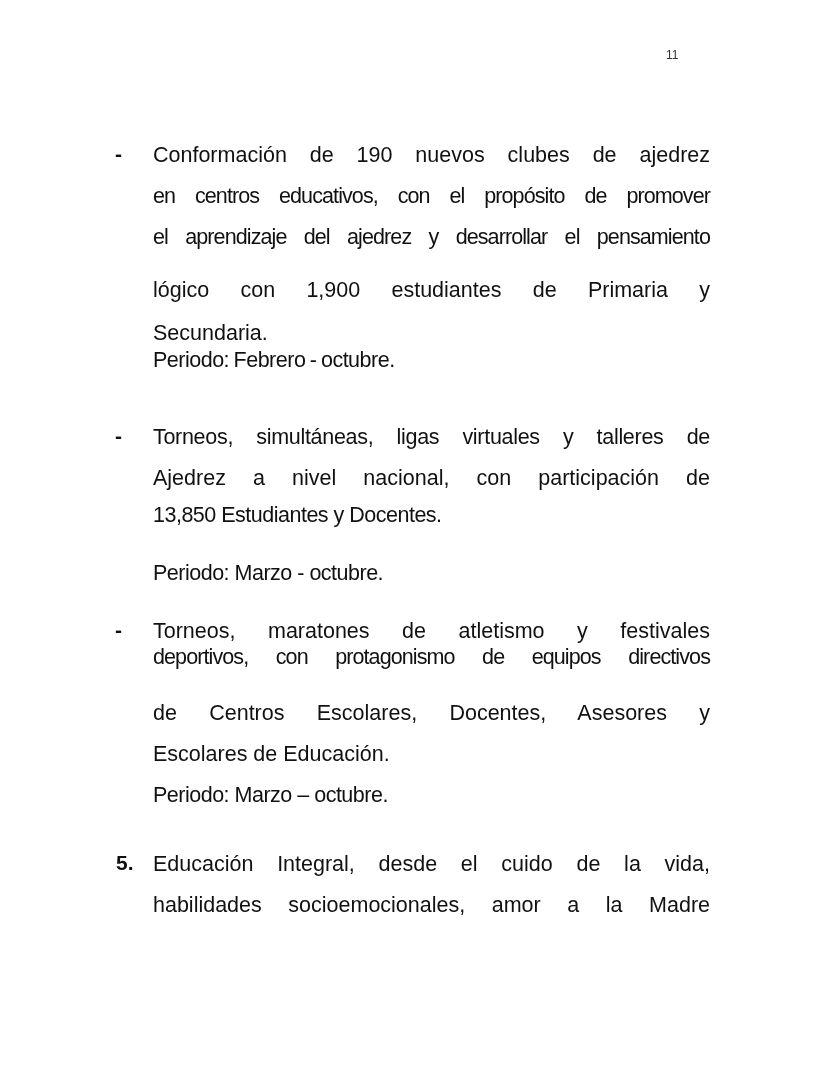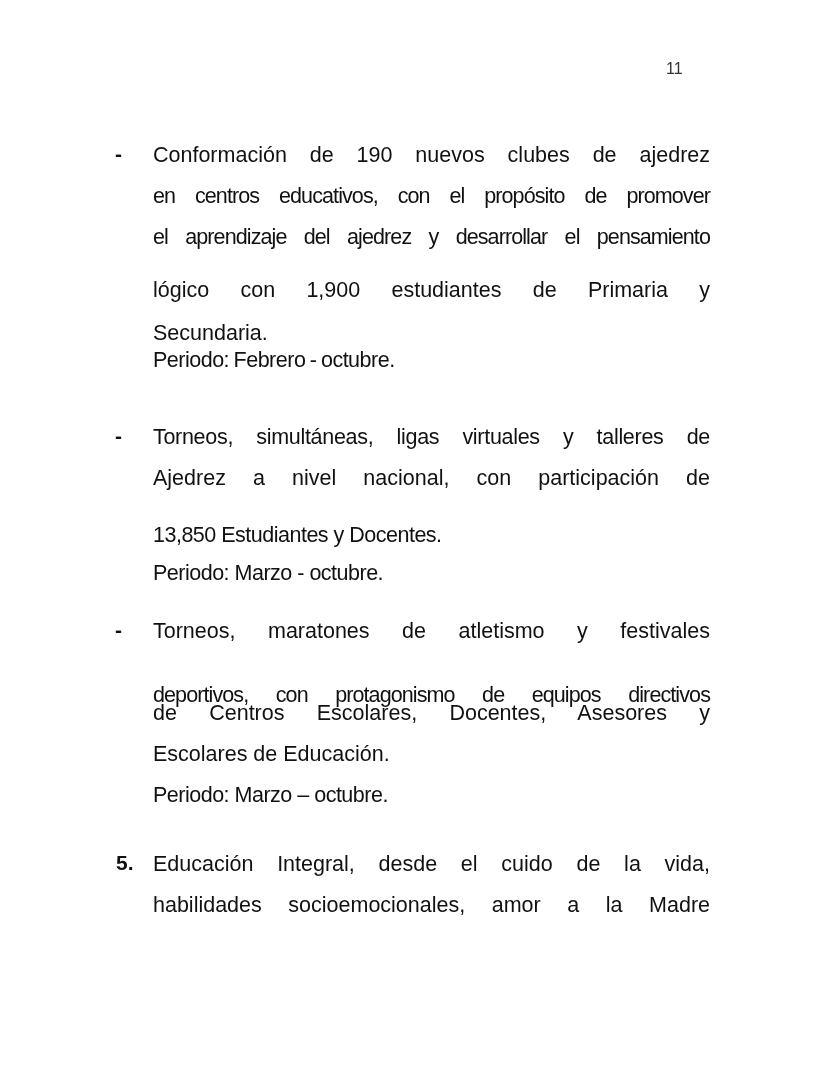--- a/index.html
+++ b/index.html
@@ -1,19 +1,19 @@
 <!DOCTYPE html>
 <html><head>
 <meta charset="utf-8">
 <style>
   html, body { margin:0; padding:0; background:#ffffff; }
   body { width:825px; height:1068px; position:relative; overflow:hidden;
          font-family:"Liberation Sans", sans-serif; color:#111111; }
-  .page-num { position:absolute; left:666px; top:48px; font-size:16px;
-              font-family:"Liberation Sans", sans-serif; font-weight:normal; color:#333;margin-top:12px; }
+  .page-num { position:absolute; left:666px; top:48px; font-size:12px;
+              font-family:"Liberation Sans", sans-serif; font-weight:normal; color:#333; }
   .marker { position:absolute; left:115px; font-size:21px; font-weight:bold; }
   .marker.num { left:116px; }
   .line { position:absolute; left:153px; width:557px; font-size:21.5px; font-weight:normal;
           white-space:nowrap; line-height:26px; }
   .line.just { text-align:justify; text-align-last:justify; white-space:normal; }
   .line.cond { letter-spacing:-0.9px; word-spacing:-1px; }
 </style>
 </head>
 <body>
 
@@ -26,28 +26,28 @@
   <div class="line just cond" style="top:224px">el aprendizaje del ajedrez y desarrollar el pensamiento</div>
   <div class="line just" style="top:277px">lógico con 1,900 estudiantes de Primaria y</div>
   <div class="line" style="top:320px">Secundaria.</div>
   <div class="line cond" style="top:347px;letter-spacing:-0.5px">Periodo: Febrero - octubre.</div>
 </div>
 
 <div>
   <span class="marker" style="top:424px">-</span>
   <div class="line just" style="top:424px;letter-spacing:-0.3px">Torneos, simultáneas, ligas virtuales y talleres de</div>
   <div class="line just" style="top:465px">Ajedrez a nivel nacional, con participación de</div>
-  <div class="line" style="top:522px;letter-spacing:-0.5px">13,850 Estudiantes y Docentes.</div>
+  <div class="line" style="top:502px;letter-spacing:-0.5px">13,850 Estudiantes y Docentes.</div>
   <div class="line" style="top:560px;letter-spacing:-0.5px">Periodo: Marzo - octubre.</div>
 </div>
 
 <div>
   <span class="marker" style="top:618px">-</span>
   <div class="line just" style="top:618px">Torneos, maratones de atletismo y festivales</div>
-  <div class="line just cond" style="top:682px">deportivos, con protagonismo de equipos directivos</div>
+  <div class="line just cond" style="top:644px">deportivos, con protagonismo de equipos directivos</div>
   <div class="line just" style="top:700px">de Centros Escolares, Docentes, Asesores y</div>
   <div class="line" style="top:741px">Escolares de Educación.</div>
   <div class="line" style="top:782px;letter-spacing:-0.5px">Periodo: Marzo – octubre.</div>
 </div>
 
 <div>
   <span class="marker num" style="top:851px">5.</span>
   <div class="line just" style="top:851px">Educación Integral, desde el cuido de la vida,</div>
   <div class="line just" style="top:892px">habilidades socioemocionales, amor a la Madre</div>
 </div>

